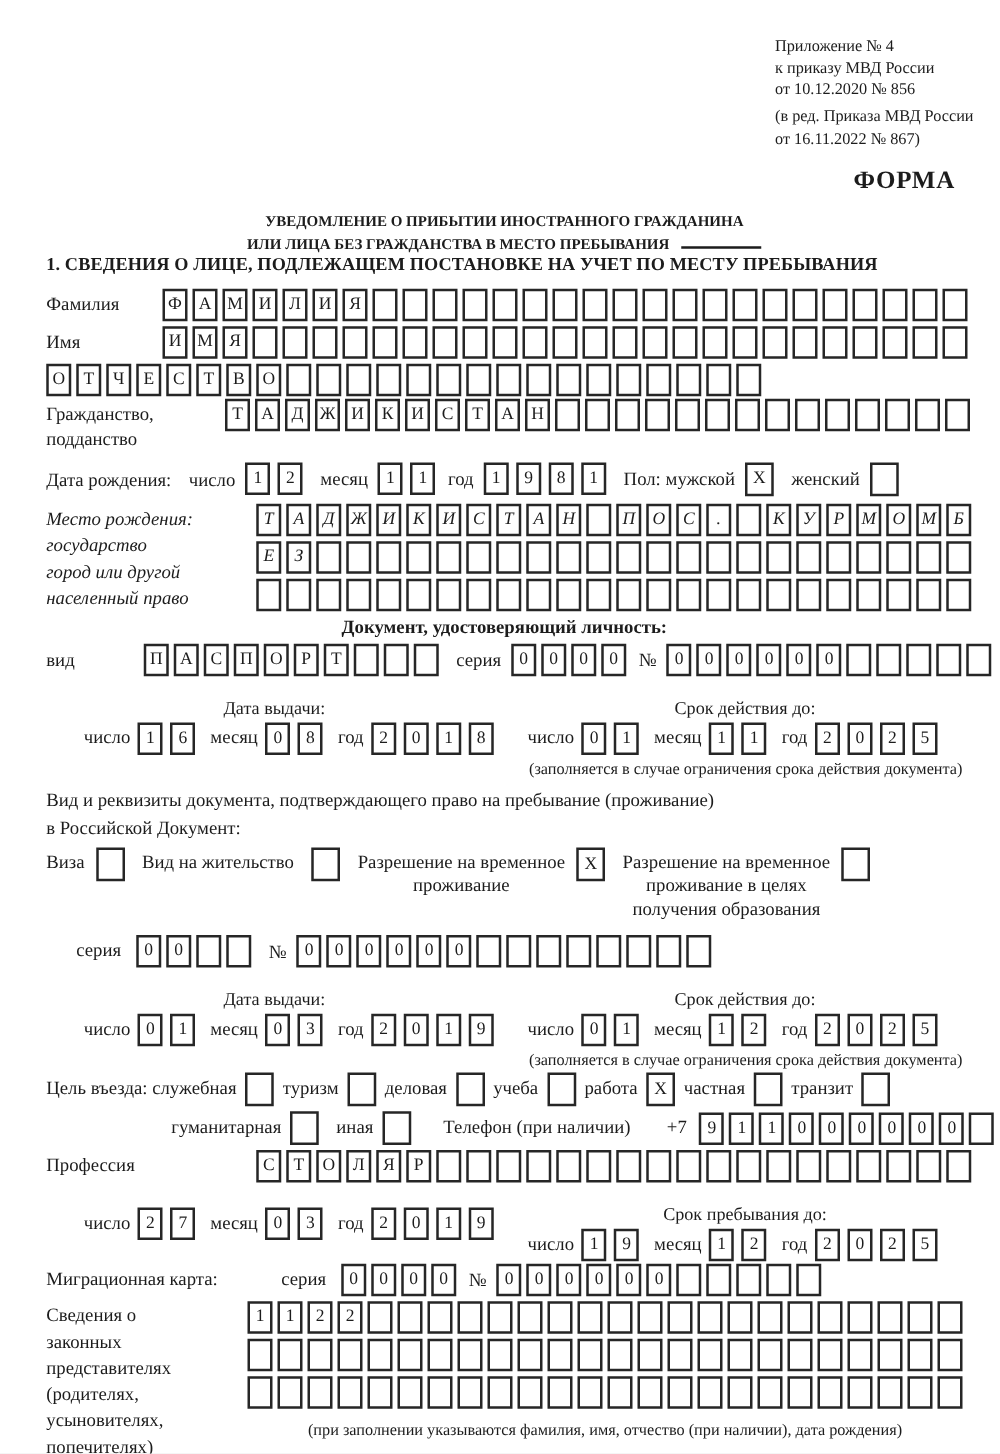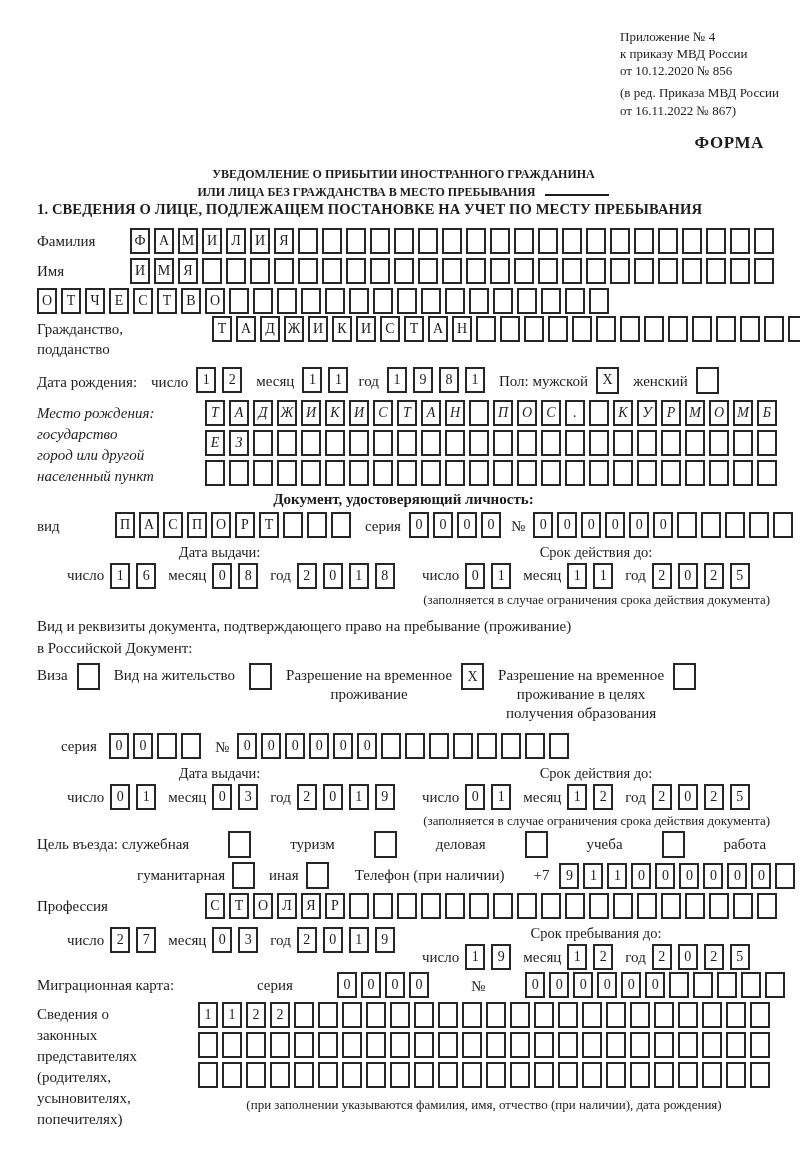--- a/index.html
+++ b/index.html
@@ -4,43 +4,43 @@
 <style>
   * { margin:0; padding:0; box-sizing:border-box; }
   html,body { background:#e8e8e8; }
   .page {
     width:800px; height:1163px; margin:0 auto; background:#ffffff; color:#1c1c1c;
     font-family:"Liberation Serif","DejaVu Serif",serif; font-size:15px;
     padding:28px 30px 12px 37px; overflow:hidden; position:relative;
   }
   .annex { margin-left:583px; width:210px; font-size:13px; line-height:1.32; }
   .annex .edition { margin-top:5px; }
-  .forma { text-align:right; font-weight:bold; font-size:17px; letter-spacing:.6px; margin:14px 6px 0 0; }
+  .forma { text-align:right; font-weight:bold; font-size:20px; letter-spacing:.6px; margin:14px 6px 0 0; }
   .title { text-align:center; font-weight:bold; font-size:12px; line-height:1.5; margin-top:12px; }
   .uline { display:inline-block; width:64px; border-bottom:2px solid #1c1c1c; height:.9em; margin-left:10px; }
   .sec-head { font-weight:bold; font-size:14.6px; margin-top:0; letter-spacing:.1px; }
 
   .frow { display:flex; align-items:flex-start; margin-top:4px; }
-  .mt2{margin-top:2px;gap:32px;} .mt4{margin-top:4px;} .mt6{margin-top:6px;font-style:italic;} .mt8{margin-top:8px;} .mt10{margin-top:10px;}
+  .mt2{margin-top:2px;} .mt4{margin-top:4px;} .mt6{margin-top:6px;font-style:italic;} .mt8{margin-top:8px;} .mt10{margin-top:10px;}
   .lab { flex:0 0 auto; line-height:20px; padding-top:3px; }
   .lab2 { line-height:20px; padding-top:3px; }
   .w93{width:93px;} .w168{width:168px;} .w143{width:143px;} .w78{width:78px;} .w188{width:188px;}
 
   .cells { display:flex; gap:4px; flex-wrap:nowrap; }
   .cell { flex:0 0 auto; width:20px; height:26px; border:2px solid #262626; background:#fff;
           display:flex; align-items:center; justify-content:center; font-size:14px; line-height:1; }
   .cells.sp { gap:6px; }
   .cbox .cell { width:23px; height:27px; }
   .stack { display:flex; flex-direction:column; gap:4px; }
 
   .doc-head { text-align:center; font-weight:bold; margin-top:4px; font-size:15px; }
   .mid-lab { padding:3px 8px 0 14px; }
   .mid-lab.tight { padding-left:10px; }
 
-  .date-cols { display:flex; margin-top:6px; }
+  .date-cols { display:flex; margin-top:18px; }
   .dg-left { margin-left:30px; width:305px; }
   .dg-right { margin-left:50px; flex:1; }
   .dg-head { text-align:center; font-size:14.5px; }
   .dg-row { display:flex; align-items:center; margin-top:2px; }
   .dg-row .t { padding:0 6px 0 0; }
   .dg-row .t2 { padding:0 6px 0 12px; }
   .valid-note { font-size:13px; text-align:right; margin-top:3px; }
 
   .res-lines { margin-top:8px; line-height:1.45; }
   .permits { display:flex; align-items:flex-start; margin-top:4px; gap:14px; }
@@ -241,21 +241,21 @@
     <div class="cells cbox">
         <span class="cell"></span>
       </div>
   </div>
 
   <div class="frow mt6">
     <div class="lab w168" style="line-height:21px;">
       <div>Место рождения:</div>
       <div>государство</div>
       <div>город или другой</div>
-      <div>населенный пункт</div>
+      <div>населенный право</div>
     </div>
     <div class="stack">
       <div class="cells">
           <span class="cell">Т</span>
           <span class="cell">А</span>
           <span class="cell">Д</span>
           <span class="cell">Ж</span>
           <span class="cell">И</span>
           <span class="cell">К</span>
           <span class="cell">И</span>

